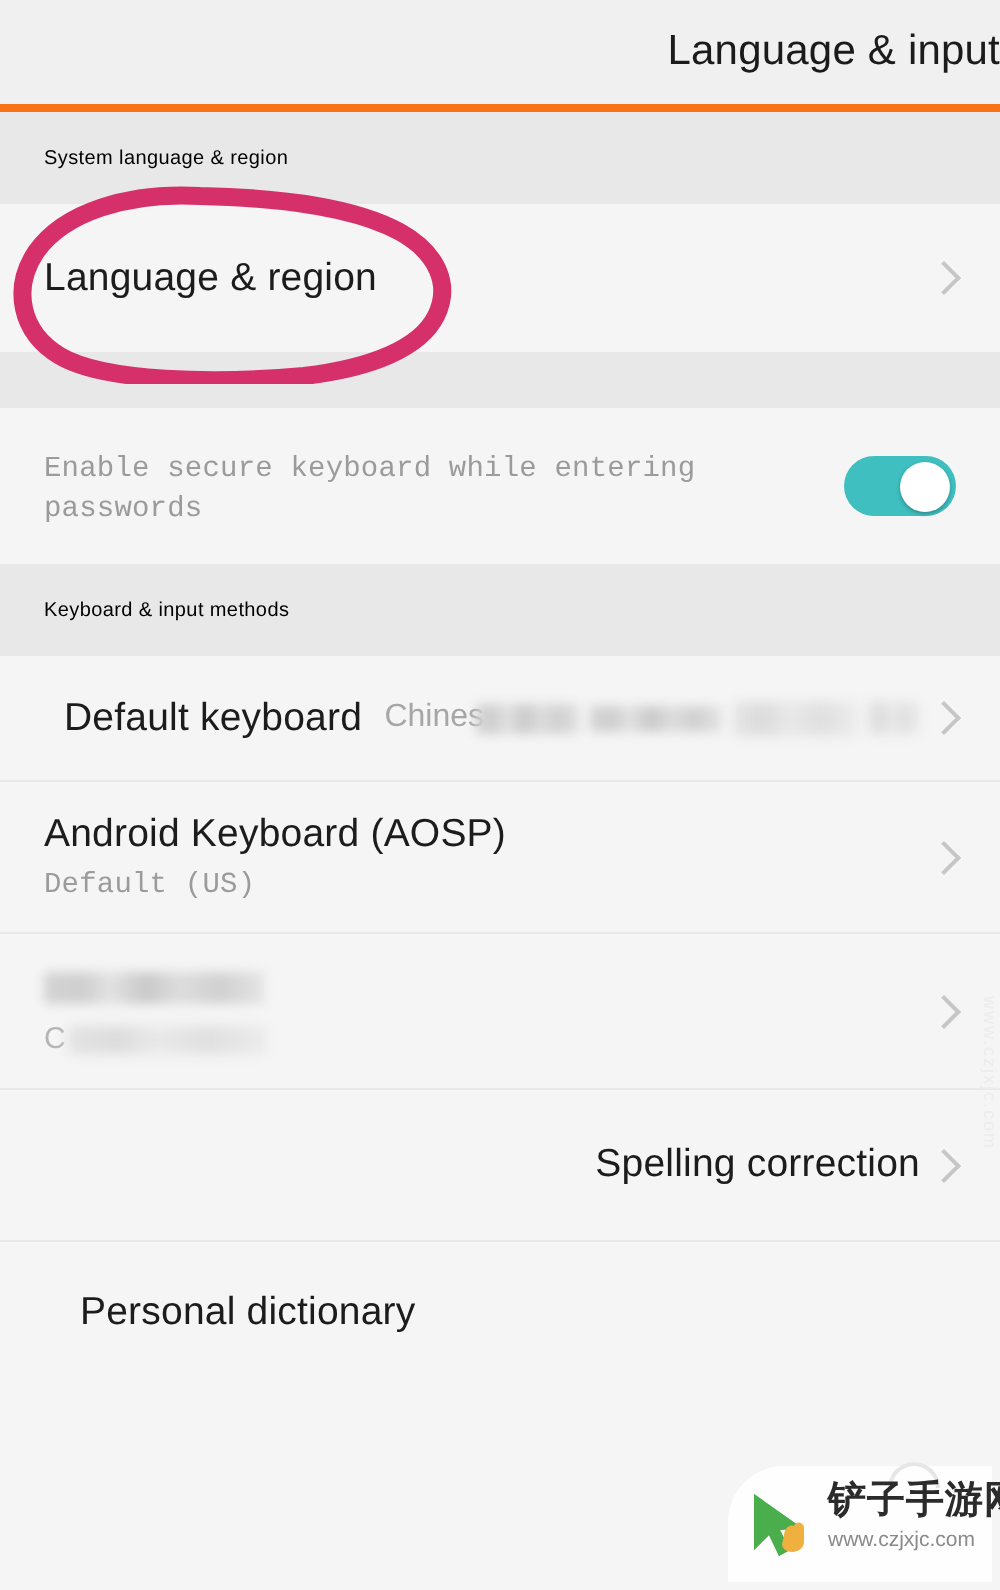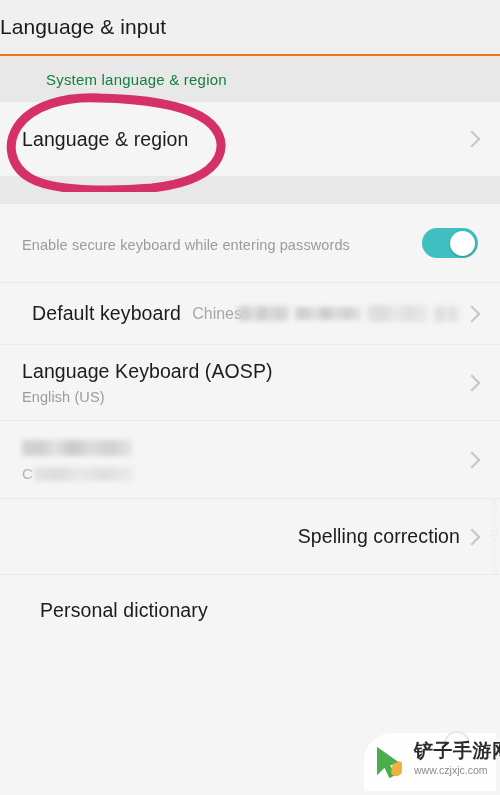--- a/index.html
+++ b/index.html
@@ -16,42 +16,41 @@
     background: #f5f5f5;
     overflow: hidden;
   }
 
   
   .appbar {
     height: 56px;
     background: #f0f0f0;
     display: flex;
     align-items: center;
-    justify-content: flex-start;
-    border-bottom: 2px solid #f97316;
+    justify-content: flex-end;
+    border-bottom: 4px solid #f97316;
   }
   .appbar-title {
     font-size: 21px;
     color: #1b1b1b;
     letter-spacing: .1px;
   }
 
   
   .section-header {
     background: #e8e8e8;
     height: 46px;
     display: flex;
     align-items: center;
     padding: 0 22px;
   }
   .section-header-label {
-    font-size: 15px;
-    color: #15803d;
+    font-size: 10px;
+    color: #000000;
     letter-spacing: .2px;
-    margin-left: 24px;
   }
 
   
   .gap {
     background: #e8e8e8;
   }
 
   
   .row {
     background: #f5f5f5;
@@ -67,20 +66,21 @@
     color: #1c1c1c;
     line-height: 25px;
     letter-spacing: .1px;
   }
   .row-sub {
     font-size: 14.5px;
     color: #9b9b9b;
     line-height: 20px;
     margin-top: 3px;
     letter-spacing: .1px;
+    font-family: Liberation Mono, monospace;
   }
 
   
   .chevron {
     width: 12px; height: 12px;
     border-right: 2px solid #c6c6c6;
     border-top: 2px solid #c6c6c6;
     transform: rotate(45deg);
     flex: 0 0 auto;
     margin-left: 6px;
@@ -209,39 +209,42 @@
 
   <div class="row" style="height:78px;">
     <div class="row-texts">
       <div class="row-sub">Enable secure keyboard while entering passwords</div>
     </div>
     <div class="toggle">
       <div class="knob"></div>
     </div>
   </div>
 
+  <div class="section-header">
+    <span class="section-header-label">Keyboard &amp; input methods</span>
+  </div>
 
   <div class="row" style="height:62px;padding-left:32px;">
     <div class="row-texts">
       <div class="row-title">Default keyboard</div>
     </div>
     <div class="redacted-value">
       <span class="txt">Chines</span>
       <span class="blur-bar" style="width:52px;height:15px;margin-left:-4px;"></span>
       <span class="blur-bar" style="width:66px;height:13px;margin-left:5px;"></span>
       <span class="blur-bar light" style="width:62px;height:17px;margin-left:6px;"></span>
       <span class="blur-bar light" style="width:26px;height:16px;margin-left:5px;"></span>
     </div>
     <span class="chevron"></span>
   </div>
 
   <div class="row" style="height:76px;">
     <div class="row-texts">
-      <div class="row-title">Language Keyboard (AOSP)</div>
-      <div class="row-sub">English (US)</div>
+      <div class="row-title">Android Keyboard (AOSP)</div>
+      <div class="row-sub">Default (US)</div>
     </div>
     <span class="chevron"></span>
   </div>
 
   <div class="row" style="height:78px;">
     <div class="row-texts">
       <div style="height:25px;display:flex;align-items:center;">
         <span class="blur-bar" style="width:110px;height:16px;"></span>
       </div>
       <div style="height:20px;display:flex;align-items:center;margin-top:3px;">

